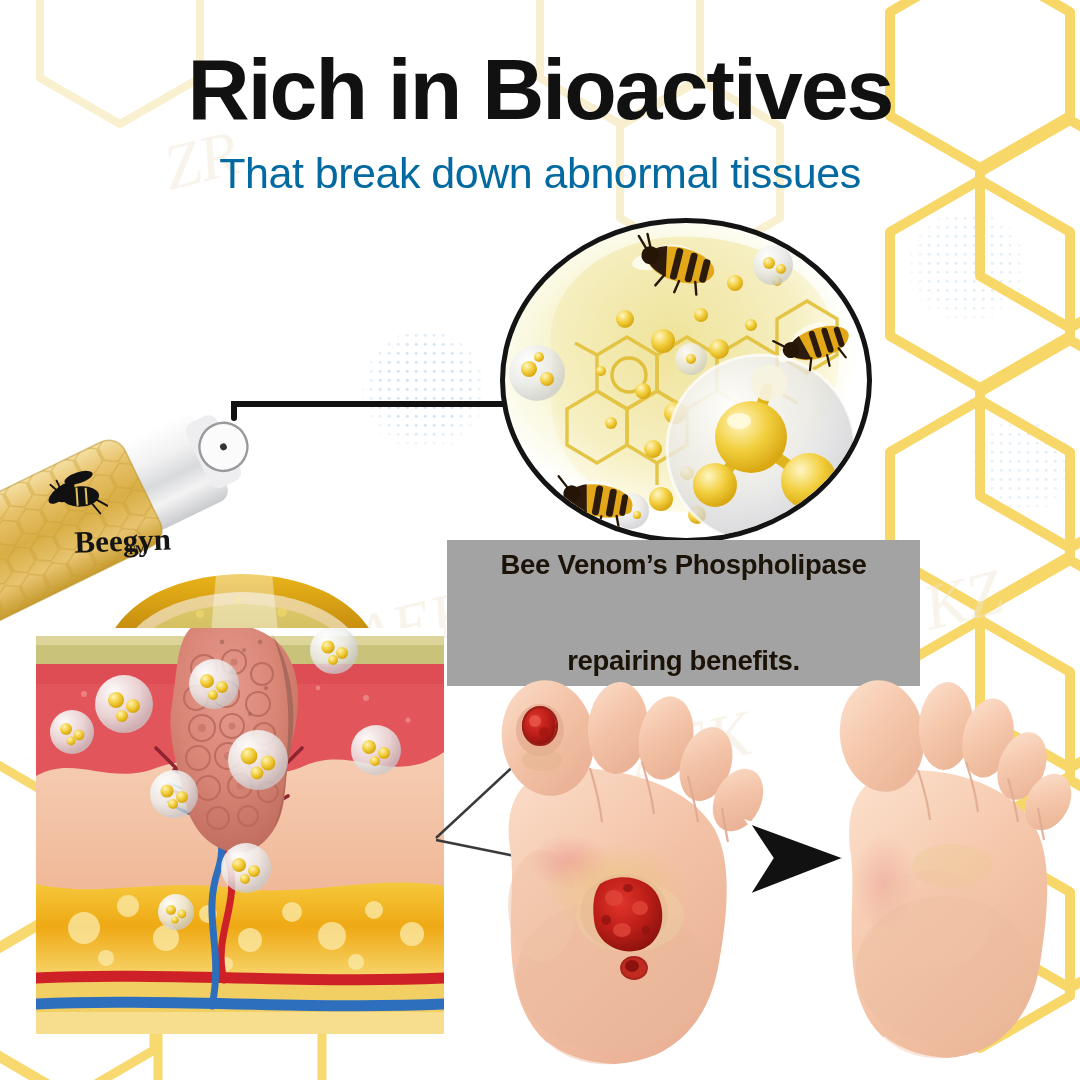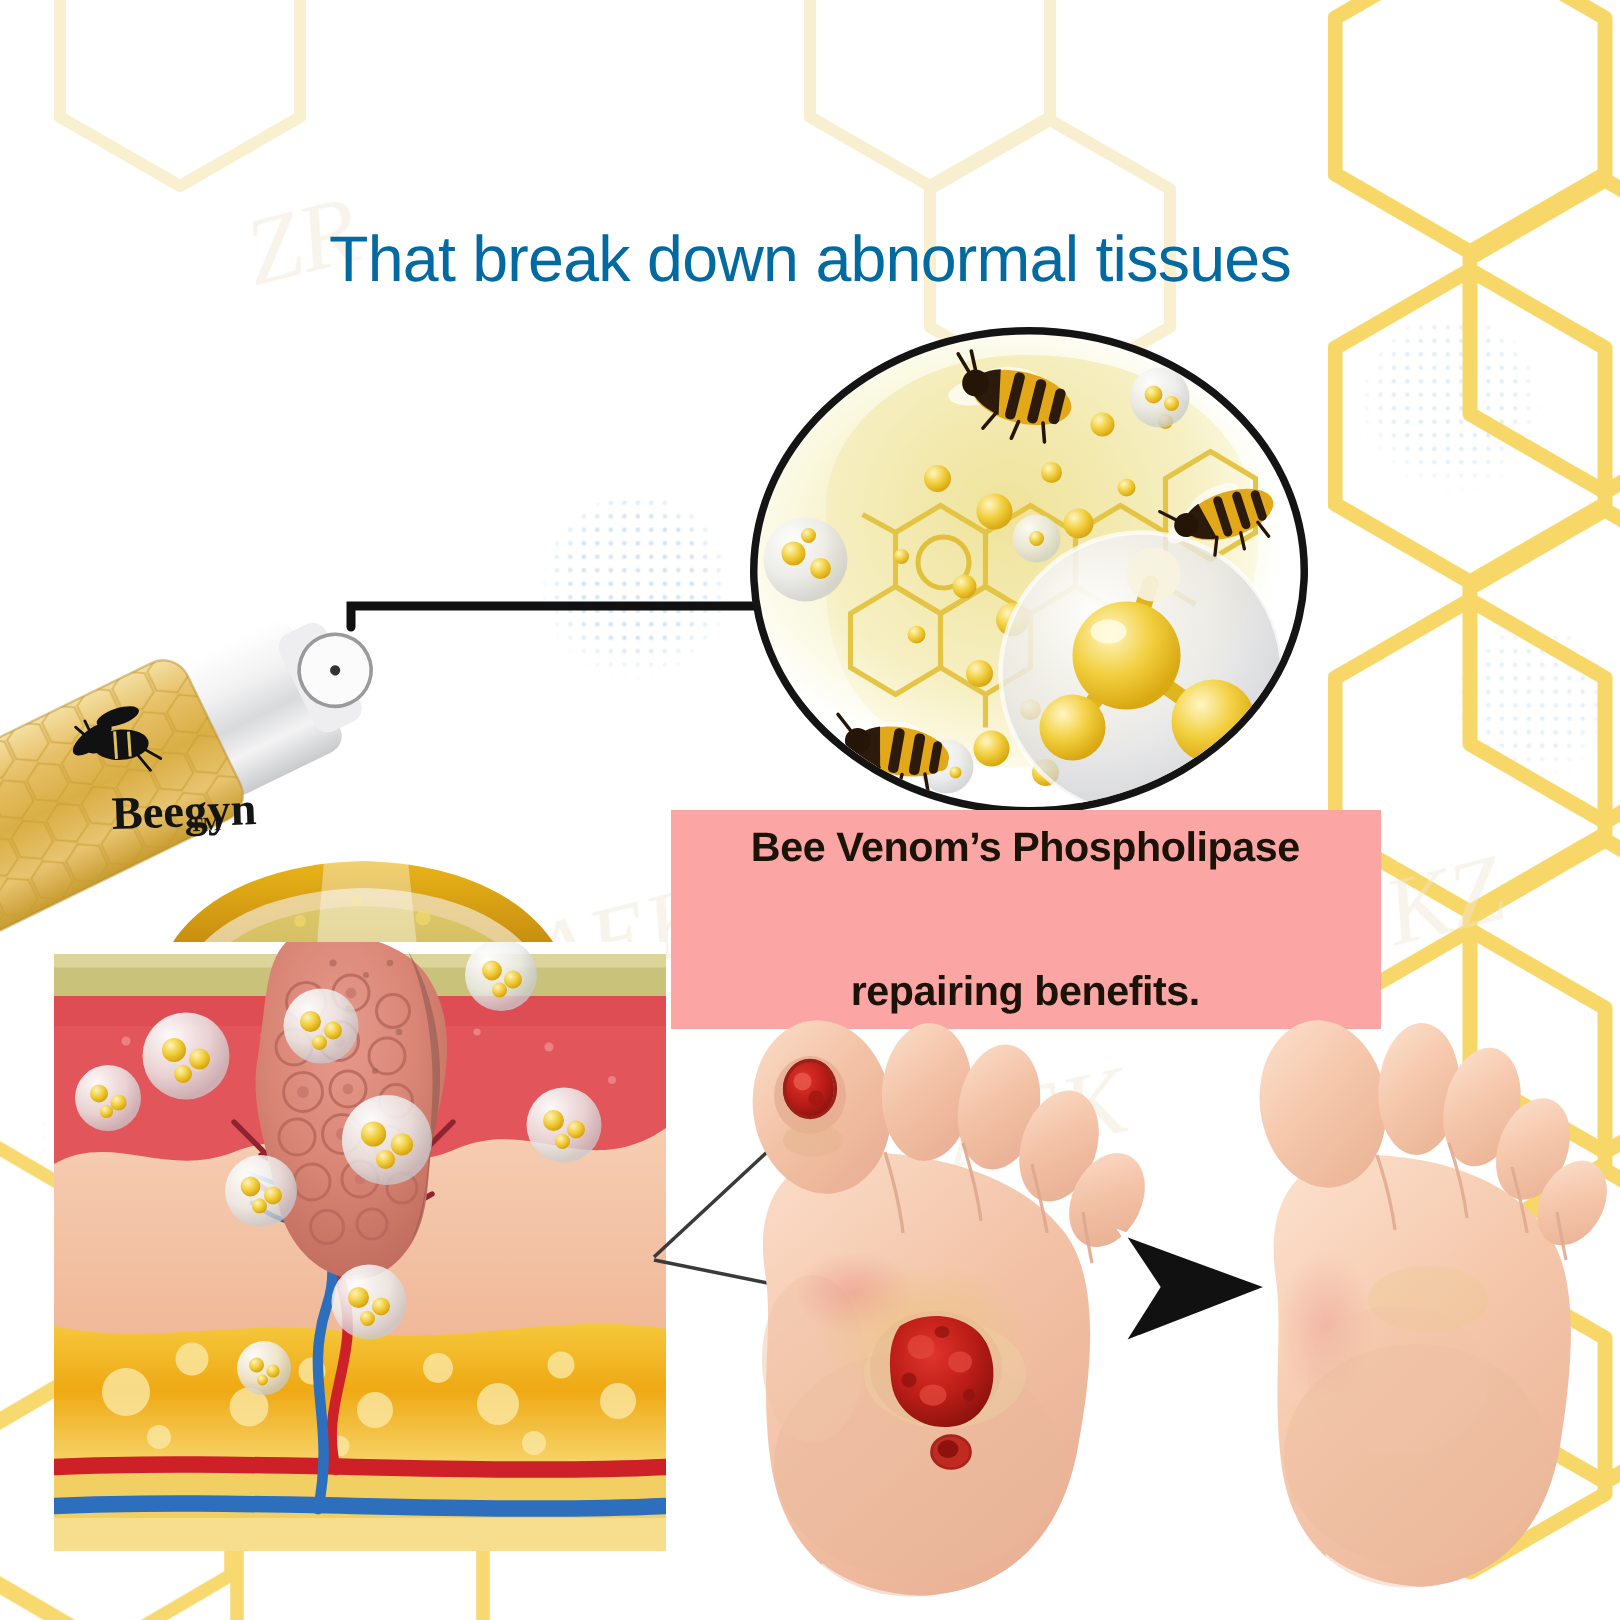--- a/index.html
+++ b/index.html
@@ -51,21 +51,21 @@
     width:408px; height:406px;
     overflow:hidden;
     box-shadow:0 0 0 0 rgba(0,0,0,0);
   }
   .serum-cap { position:absolute; left:96px; top:560px; width:290px; height:110px; }
 
   
   .callout {
     position:absolute; left:447px; top:540px;
     width:473px; height:146px;
-    background:#fca5a5;
+    background:#a3a3a3;
     display:flex; align-items:center; justify-content:center;
     padding:4px 12px;
   }
   .callout-text {
     color:#1b1208; font-weight:bold; font-size:27.5px;
     line-height:1.16; text-align:center; letter-spacing:-0.3px;
   }
 
   
   .foot { position:absolute; }
@@ -142,20 +142,21 @@
     </g>
 
     <g fill="#f0e6d2" opacity="0.45" font-family="Liberation Serif, serif" font-size="64" font-style="italic">
       <text x="170" y="190" transform="rotate(-14 170 190)">ZR</text>
       <text x="360" y="660" transform="rotate(-14 360 660)">AEKZ</text>
       <text x="636" y="778" transform="rotate(-12 636 778)">AEK</text>
       <text x="930" y="630" transform="rotate(-14 930 630)">KZ</text>
     </g>
   </svg>
 
+  <div class="headline">Rich in Bioactives</div>
   <div class="subhead">That break down abnormal tissues</div>
 
   <svg class="nozzle-line" viewBox="0 0 300 24" width="300" height="24">
     <path d="M4,20 L4,6 L300,6" fill="none" stroke="#111" stroke-width="6" stroke-linecap="round"></path>
   </svg>
 
   <div class="magnifier">
     <svg class="mag-inner" viewBox="0 0 372 325" width="372" height="325">
       <defs>
         <radialGradient id="dropG" cx="35%" cy="30%" r="70%">

